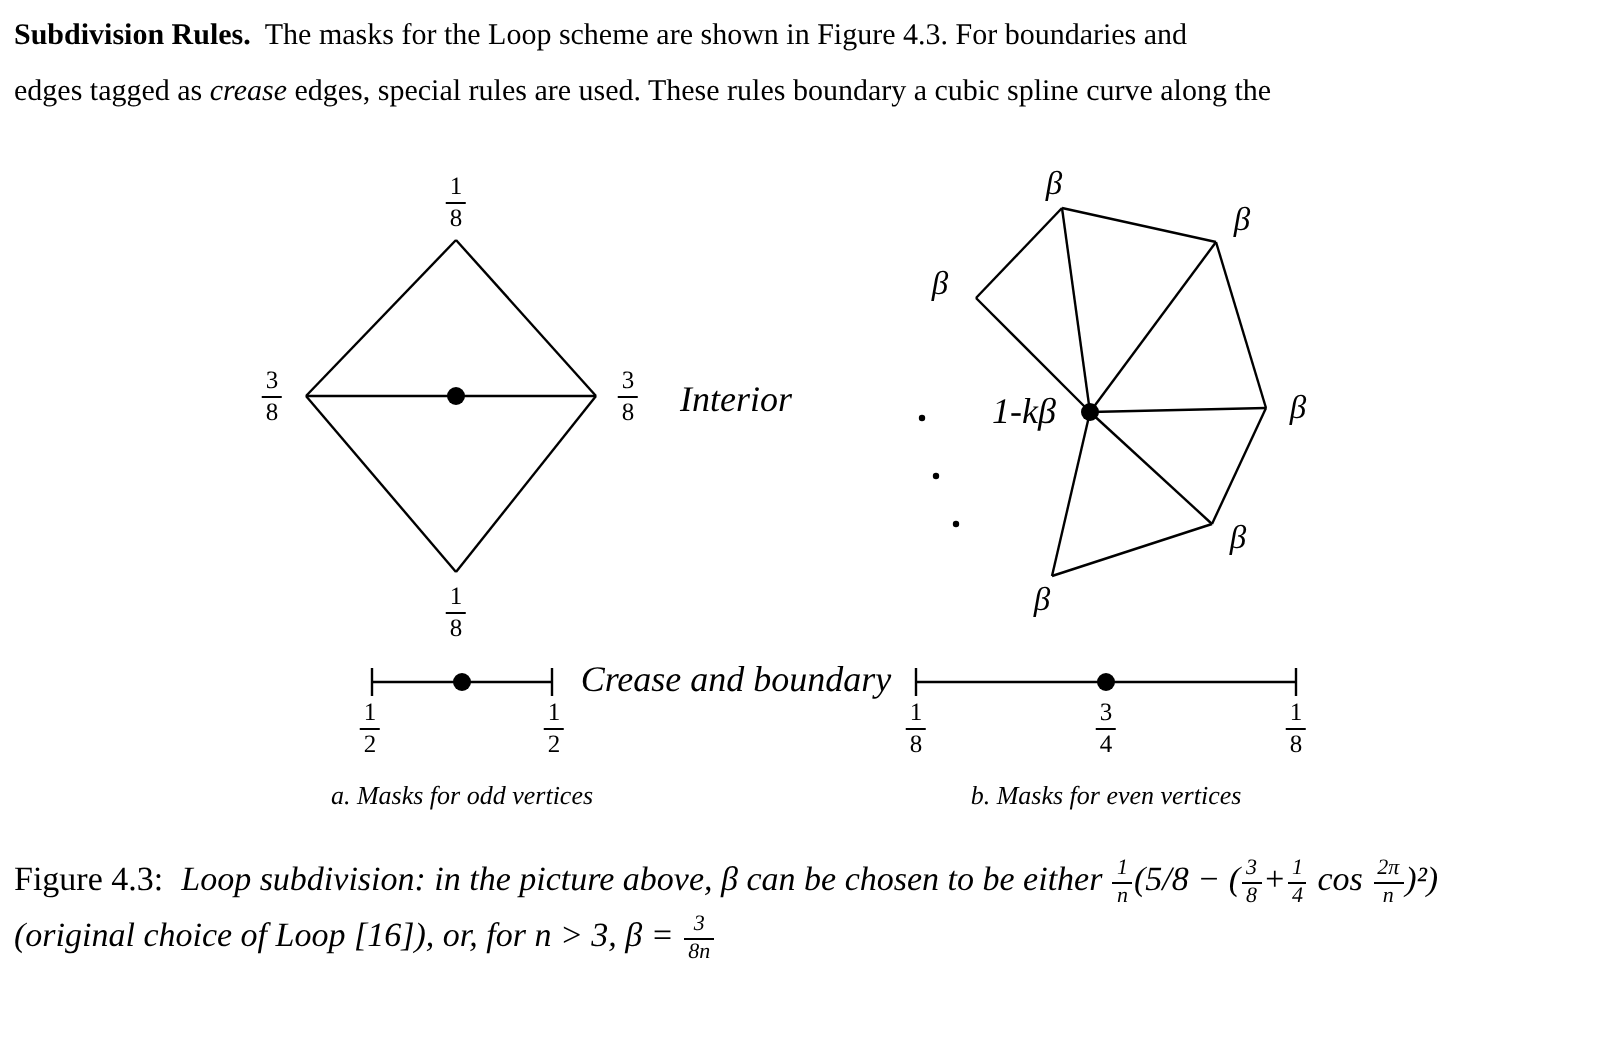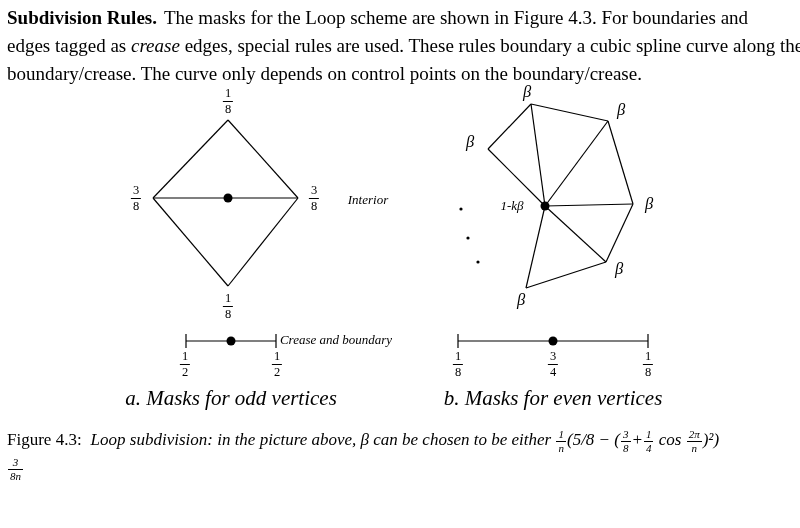--- a/index.html
+++ b/index.html
@@ -4,50 +4,49 @@
 <style>
   * { margin:0; padding:0; box-sizing:border-box; }
   html,body { width:800px; height:528px; }
   body {
     position:relative;
     width:800px; height:528px;
     background:#ffffff; color:#000000;
     font-family:"Liberation Serif", serif;
     overflow:hidden;
   }
-  .para { position:absolute; left:7px; top:4px; width:793px; font-size:19px; line-height:28px; }
+  .para { position:absolute; left:7px; top:4px; width:793px; font-size:15px; line-height:28px; }
   .para-line { white-space:nowrap; }
   .lead { font-weight:bold; margin-right:7px; }
   .it { font-style:italic; }
 
   .svg-overlay { position:absolute; left:0; top:0; width:800px; height:528px; }
   .svg-overlay line { stroke:#000; stroke-width:1.2; }
   .svg-overlay circle { fill:#000; }
 
-  .lbl { position:absolute; transform:translate(-50%,-50%); white-space:nowrap; font-size:13px; }
+  .lbl { position:absolute; transform:translate(-50%,-50%); white-space:nowrap; font-size:18px; }
   .beta { font-style:italic; font-size:16.5px; }
 
   .frac { display:inline-flex; flex-direction:column; align-items:center; line-height:1.0; font-size:12.5px; }
   .frac .num, .frac .den { display:block; padding:0 2px; }
   .frac .bar { align-self:stretch; height:0; border-top:1px solid #000; margin:1px 0; }
 
-  .sublabel { font-style:italic; font-size:21px;text-align:right; }
+  .sublabel { font-style:italic; font-size:13px;text-align:right; }
 
   .caption { position:absolute; left:7px; top:426px; width:793px; font-size:17px; line-height:28px; }
   .cap-line { white-space:nowrap; }
   .cap-lead { margin-right:9px; }
   .caption .frac { font-size:11px; vertical-align:middle; font-style:italic; margin:0 1px; }
 </style>
 </head>
 <body>
 
 <div class="para">
   <div class="para-line"><span class="lead">Subdivision Rules.</span><span>The masks for the Loop scheme are shown in Figure 4.3. For boundaries and</span></div>
   <div class="para-line"><span>edges tagged as </span><span class="it">crease</span><span> edges, special rules are used. These rules boundary a cubic spline curve along the</span></div>
-  <div class="para-line"><span>boundary/crease. The curve only depends on control points on the boundary/crease.</span></div>
 </div>
 
 <svg class="svg-overlay" viewBox="0 0 800 528">
 
   <g>
     <line x1="228" y1="120" x2="153" y2="198"></line>
     <line x1="228" y1="120" x2="298" y2="198"></line>
     <line x1="153" y1="198" x2="228" y2="286"></line>
     <line x1="298" y1="198" x2="228" y2="286"></line>
     <line x1="153" y1="198" x2="298" y2="198"></line>
@@ -124,21 +123,21 @@
     <span class="num">1</span>
     <span class="bar"></span>
     <span class="den">2</span>
   </div>
 <div class="lbl frac" style="left:277px;top:364px">
     <span class="num">1</span>
     <span class="bar"></span>
     <span class="den">2</span>
   </div>
 
-<div class="lbl it" style="left:336px;top:340px">Crease and boundary</div>
+<div class="lbl it" style="left:368px;top:340px">Crease and boundary</div>
 
 <div class="lbl frac" style="left:458px;top:364px">
     <span class="num">1</span>
     <span class="bar"></span>
     <span class="den">8</span>
   </div>
 <div class="lbl frac" style="left:553px;top:364px">
     <span class="num">3</span>
     <span class="bar"></span>
     <span class="den">4</span>
@@ -163,18 +162,18 @@
         <span class="den">8</span>
       </span><span class="it">+</span><span class="frac">
         <span class="num">1</span>
         <span class="bar"></span>
         <span class="den">4</span>
       </span><span class="it"> cos </span><span class="frac">
         <span class="num">2π</span>
         <span class="bar"></span>
         <span class="den">n</span>
       </span><span class="it">)²)</span></div>
-  <div class="cap-line"><span class="frac">
+  <div class="cap-line"><span class="it">(original choice of Loop [16]), or, for n &gt; 3, β = </span><span class="frac">
         <span class="num">3</span>
         <span class="bar"></span>
         <span class="den">8n</span>
       </span></div>
 </div>
 
 </body></html>

